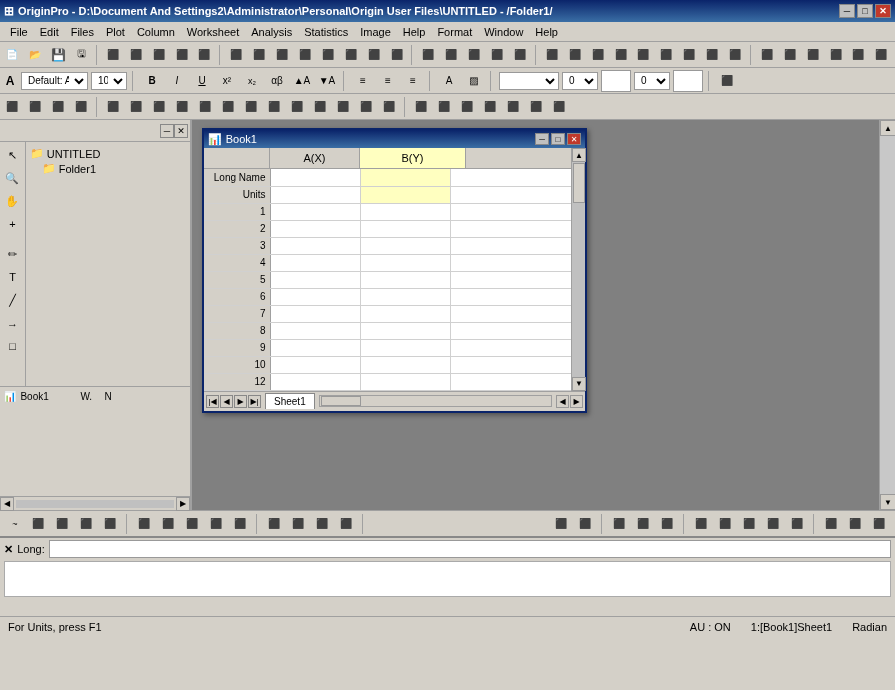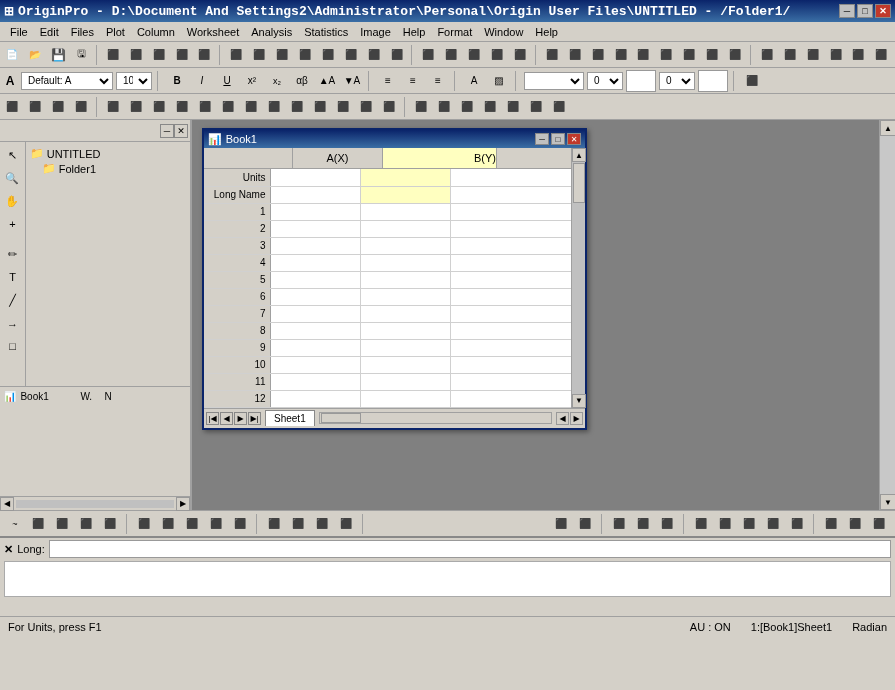--- a/index.html
+++ b/index.html
@@ -42,21 +42,21 @@
     
     #left-icon-bar { width: 26px; background: #d4d0c8; border-right: 1px solid #a0a0a0; display: flex; flex-direction: column; align-items: center; padding: 2px 0; gap: 1px; }
     .side-icon { width: 22px; height: 22px; background: #d4d0c8; border: 1px solid transparent; display: flex; align-items: center; justify-content: center; font-size: 11px; cursor: pointer; }
   </style>
 </head>
 <body>
 
 <div id="title-bar">
   <div id="title-bar-left">
     <span style="font-size:12px;">⊞</span>
-    <span style="font-size:13px;font-family:Liberation Mono, monospace;">OriginPro - D:\Document And Settings2\Administrator\Personal\Origin User Files\UNTITLED - /Folder1/</span>
+    <span style="font-size:11px;">OriginPro - D:\Document And Settings2\Administrator\Personal\Origin User Files\UNTITLED - /Folder1/</span>
   </div>
   <div id="title-bar-controls">
     <div class="tb-btn">─</div>
     <div class="tb-btn">□</div>
     <div class="tb-btn close">✕</div>
   </div>
 </div>
 
 <div id="menu-bar">
   <span class="menu-item">File</span>
@@ -114,21 +114,21 @@
   <div class="tb-icon">⬛</div>
   <div class="tb-icon">⬛</div>
   <div class="tb-icon">⬛</div>
   <div class="tb-icon">⬛</div>
   <div class="tb-icon">⬛</div>
   <div class="tb-icon">⬛</div>
 </div>
 
 <div class="toolbar" style="gap:3px;">
   <div class="tb-icon" style="width:16px;font-size:12px;font-weight:bold;">A</div>
-  <select class="tb-combo" style="width:92px;">
+  <select class="tb-combo" style="width:67px;">
     <option>Default: A</option>
   </select>
   <select class="tb-combo" style="width:36px;">
     <option>10</option>
   </select>
   <div class="tb-sep"></div>
   <div class="tb-icon" style="font-weight:bold;">B</div>
   <div class="tb-icon" style="font-style:italic;">I</div>
   <div class="tb-icon" style="text-decoration:underline;">U</div>
   <div class="tb-icon">x²</div>
@@ -248,45 +248,45 @@
         <div style="display:flex;gap:2px;">
           <div class="book-btn">─</div>
           <div class="book-btn">□</div>
           <div class="book-btn close">✕</div>
         </div>
       </div>
 
       <div style="display:flex;">
         <div style="flex:1;overflow:hidden;">
 
-          <div style="display:flex;background:#d4d0c8;border-bottom:1px solid #a0a0a0;padding-left:23px;">
+          <div style="display:flex;background:#d4d0c8;border-bottom:1px solid #a0a0a0;">
             <div style="width:66px;height:20px;border-right:1px solid #a0a0a0;background:#d4d0c8;"></div>
             <div style="width:90px;height:20px;border-right:1px solid #a0a0a0;display:flex;align-items:center;justify-content:center;font-size:11px;background:#d4d0c8;">
               <span>A(X)</span>
             </div>
-            <div style="width:114px;height:20px;border-right:1px solid #a0a0a0;display:flex;align-items:center;justify-content:flex-end;font-size:11px;background:#ffffc0;">
+            <div style="width:106px;height:20px;border-right:1px solid #a0a0a0;display:flex;align-items:center;justify-content:center;font-size:11px;background:#ffffc0;">
               <span>B(Y)</span>
             </div>
             <div style="flex:1;height:20px;background:#d4d0c8;"></div>
           </div>
 
           <table style="width:100%;border-collapse:collapse;font-size:11px;">
             <tbody>
               <tr>
+                <td style="width:66px;text-align:right;padding-right:4px;background:#d4d0c8;border-right:1px solid #a0a0a0;border-bottom:1px solid #d0d0d0;height:17px;font-size:10px;">Long Name</td>
+                <td style="width:90px;border-right:1px solid #d0d0d0;border-bottom:1px solid #d0d0d0;background:white;"></td>
+                <td style="width:90px;border-right:1px solid #d0d0d0;border-bottom:1px solid #d0d0d0;background:#ffffc0;"></td>
+                <td style="border-bottom:1px solid #d0d0d0;background:white;"></td>
+              </tr>
+              <tr>
                 <td style="width:66px;text-align:right;padding-right:4px;background:#d4d0c8;border-right:1px solid #a0a0a0;border-bottom:1px solid #d0d0d0;height:17px;font-size:10px;">Units</td>
                 <td style="width:90px;border-right:1px solid #d0d0d0;border-bottom:1px solid #d0d0d0;background:white;"></td>
                 <td style="width:90px;border-right:1px solid #d0d0d0;border-bottom:1px solid #d0d0d0;background:#ffffc0;"></td>
                 <td style="border-bottom:1px solid #d0d0d0;background:white;"></td>
               </tr>
-              <tr>
-                <td style="width:66px;text-align:right;padding-right:4px;background:#d4d0c8;border-right:1px solid #a0a0a0;border-bottom:1px solid #d0d0d0;height:17px;font-size:10px;">Long Name</td>
-                <td style="width:90px;border-right:1px solid #d0d0d0;border-bottom:1px solid #d0d0d0;background:white;"></td>
-                <td style="width:90px;border-right:1px solid #d0d0d0;border-bottom:1px solid #d0d0d0;background:#ffffc0;"></td>
-                <td style="border-bottom:1px solid #d0d0d0;background:white;"></td>
-              </tr>
 
               <tr>
                 <td style="text-align:right;padding-right:4px;background:#d4d0c8;border-right:1px solid #a0a0a0;border-bottom:1px solid #d0d0d0;height:17px;font-size:10px;">1</td>
                 <td style="border-right:1px solid #d0d0d0;border-bottom:1px solid #d0d0d0;background:white;"></td>
                 <td style="border-right:1px solid #d0d0d0;border-bottom:1px solid #d0d0d0;background:white;"></td>
                 <td style="border-bottom:1px solid #d0d0d0;background:white;"></td>
               </tr>
               <tr>
                 <td style="text-align:right;padding-right:4px;background:#d4d0c8;border-right:1px solid #a0a0a0;border-bottom:1px solid #d0d0d0;height:17px;font-size:10px;">2</td>
                 <td style="border-right:1px solid #d0d0d0;border-bottom:1px solid #d0d0d0;background:white;"></td>
@@ -330,26 +330,20 @@
                 <td style="border-bottom:1px solid #d0d0d0;background:white;"></td>
               </tr>
               <tr>
                 <td style="text-align:right;padding-right:4px;background:#d4d0c8;border-right:1px solid #a0a0a0;border-bottom:1px solid #d0d0d0;height:17px;font-size:10px;">9</td>
                 <td style="border-right:1px solid #d0d0d0;border-bottom:1px solid #d0d0d0;background:white;"></td>
                 <td style="border-right:1px solid #d0d0d0;border-bottom:1px solid #d0d0d0;background:white;"></td>
                 <td style="border-bottom:1px solid #d0d0d0;background:white;"></td>
               </tr>
               <tr>
                 <td style="text-align:right;padding-right:4px;background:#d4d0c8;border-right:1px solid #a0a0a0;border-bottom:1px solid #d0d0d0;height:17px;font-size:10px;">10</td>
-                <td style="border-right:1px solid #d0d0d0;border-bottom:1px solid #d0d0d0;background:white;"></td>
-                <td style="border-right:1px solid #d0d0d0;border-bottom:1px solid #d0d0d0;background:white;"></td>
-                <td style="border-bottom:1px solid #d0d0d0;background:white;"></td>
-              </tr>
-              <tr>
-                <td style="text-align:right;padding-right:4px;background:#d4d0c8;border-right:1px solid #a0a0a0;border-bottom:1px solid #d0d0d0;height:17px;font-size:10px;">11</td>
                 <td style="border-right:1px solid #d0d0d0;border-bottom:1px solid #d0d0d0;background:white;"></td>
                 <td style="border-right:1px solid #d0d0d0;border-bottom:1px solid #d0d0d0;background:white;"></td>
                 <td style="border-bottom:1px solid #d0d0d0;background:white;"></td>
               </tr>
               <tr>
                 <td style="text-align:right;padding-right:4px;background:#d4d0c8;border-right:1px solid #a0a0a0;border-bottom:1px solid #d0d0d0;height:17px;font-size:10px;">12</td>
                 <td style="border-right:1px solid #d0d0d0;border-bottom:1px solid #d0d0d0;background:white;"></td>
                 <td style="border-right:1px solid #d0d0d0;border-bottom:1px solid #d0d0d0;background:white;"></td>
                 <td style="border-bottom:1px solid #d0d0d0;background:white;"></td>
               </tr>

